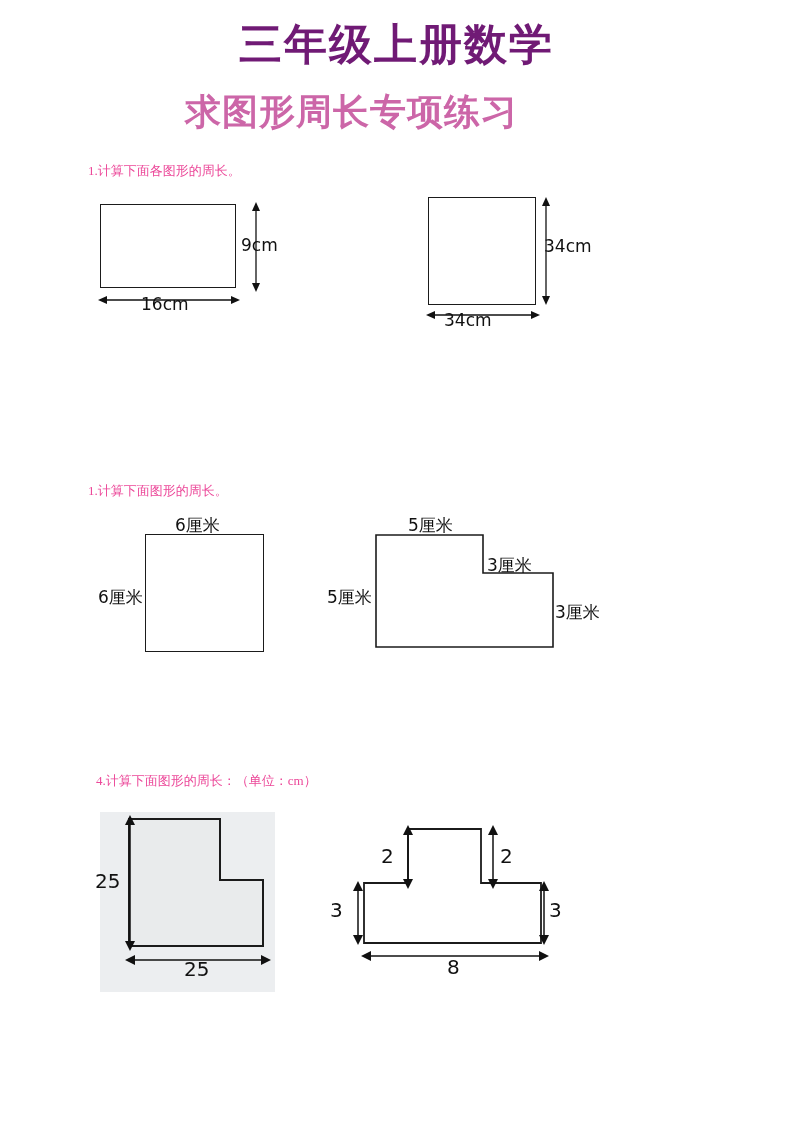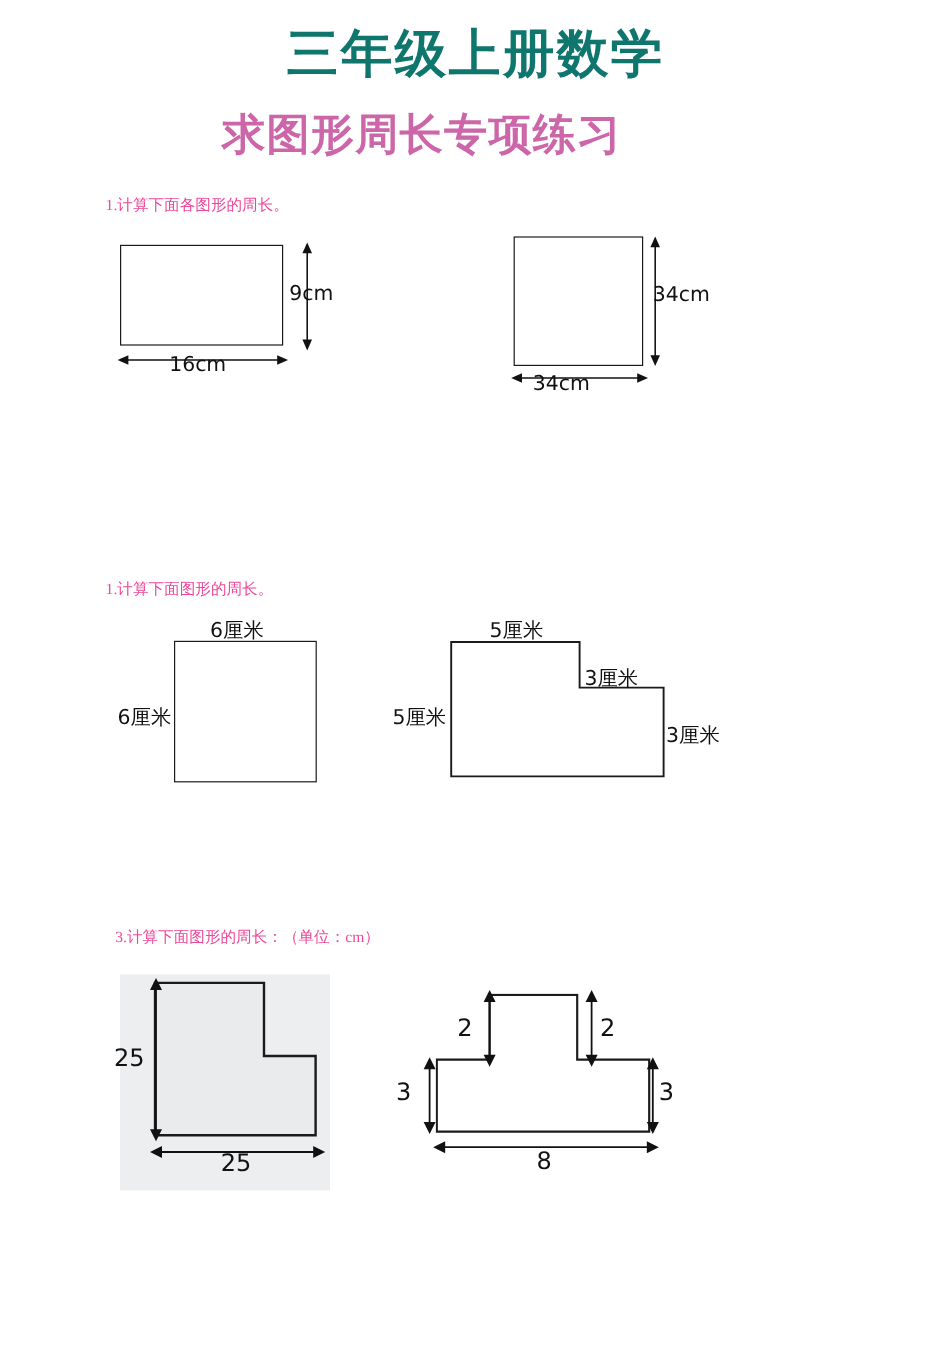--- a/index.html
+++ b/index.html
@@ -20,21 +20,21 @@
   .title-main {
     position: absolute;
     top: 16px;
     left: 0;
     width: 793px;
     text-align: center;
     font-family: "DejaVu Sans", sans-serif;
     font-size: 43px;
     font-weight: bold;
     letter-spacing: 2px;
-    color: #0f766e;
+    color: #701a75;
   }
   .title-sub {
     position: absolute;
     top: 88px;
     left: 0;
     width: 703px;
     text-align: center;
     font-family: "DejaVu Sans", sans-serif;
     font-size: 36px;
     font-weight: bold;
@@ -129,21 +129,21 @@
 <div class="lbl" style="left:98px; top:586px;">6厘米</div>
 
 <svg class="poly" style="left:375px; top:534px;" width="180" height="120">
   <polygon points="1,1 108,1 108,39 178,39 178,113 1,113" fill="#ffffff" stroke="#1b1b1b" stroke-width="1.6"></polygon>
 </svg>
 <div class="lbl" style="left:408px; top:514px;">5厘米</div>
 <div class="lbl" style="left:327px; top:586px;">5厘米</div>
 <div class="lbl" style="left:487px; top:554px;">3厘米</div>
 <div class="lbl" style="left:555px; top:601px;">3厘米</div>
 
-<div class="q-head" id="q3-head">3.计算下面图形的周长：（单位：cm）</div>
+<div class="q-head" id="q3-head">4.计算下面图形的周长：（单位：cm）</div>
 
 <div class="grey-bg" style="left:100px; top:812px; width:175px; height:180px;"></div>
 
 <svg class="poly" style="left:128px; top:818px;" width="140" height="132">
   <polygon points="1,1 92,1 92,62 135,62 135,128 1,128" fill="#e9ebec" stroke="#1b1b1b" stroke-width="2"></polygon>
 </svg>
 
 <svg class="ann" style="left:120px; top:814px;" width="20" height="140">
   <line x1="10" y1="6" x2="10" y2="132" stroke="#111" stroke-width="1.5"></line>
   <polygon points="10,1 5,11 15,11" fill="#111"></polygon>

